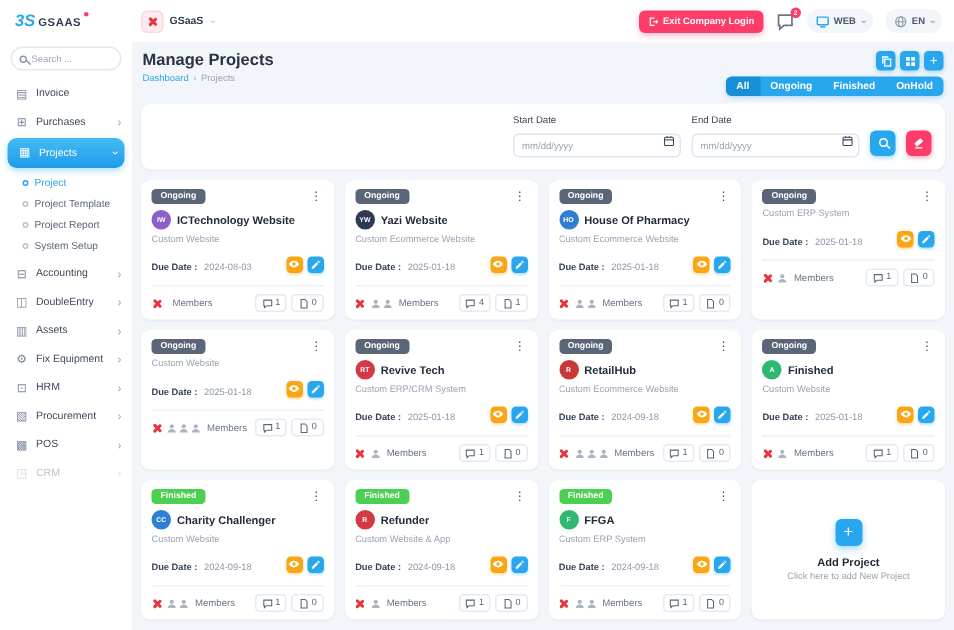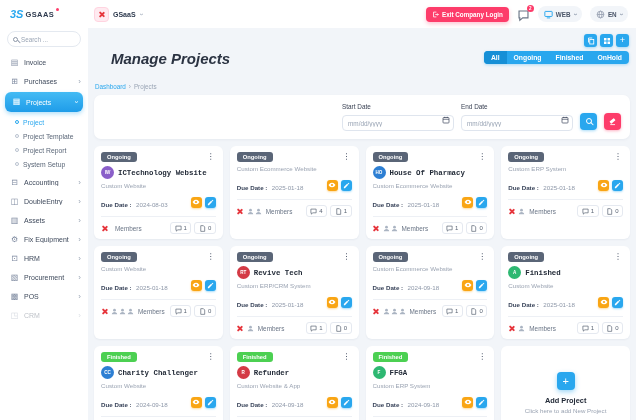--- a/index.html
+++ b/index.html
@@ -47,21 +47,21 @@
   .company-name { font-size:7px; font-weight:bold; color:#2e3a4e; }
   .topbar-right { display:flex; align-items:center; gap:8px; }
   .exit-btn { display:flex; align-items:center; gap:3px; background:#fd3c6a; color:#fff; border:none; border-radius:4px; height:15px; padding:0 6px; font-size:6.3px; font-weight:bold; font-family:inherit; cursor:pointer; box-shadow:0 2px 4px rgba(253,60,106,.3); }
   .msg-wrap { position:relative; width:13px; height:13px; cursor:pointer; }
   .msg-badge { position:absolute; top:-3px; right:-4px; background:#fd3c6a; color:#fff; font-size:4.5px; width:7px; height:7px; border-radius:50%; display:flex; align-items:center; justify-content:center; font-weight:bold; }
   .chip { display:flex; align-items:center; gap:3px; background:#f2f5f9; border-radius:9px; height:16px; padding:0 6px; font-size:6.3px; font-weight:bold; color:#4a5568; cursor:pointer; }
 
   
   .content { flex:1; background:#f2f5f9; padding:5px 6px 0; overflow:hidden; display:flex; flex-direction:column; }
   .page-head { display:flex; justify-content:space-between; align-items:flex-start; padding:1px 1px 0; }
-  h1 { margin:16px; font-size:15px; color:#2b3342;font-style:italic; }
+  h1 { margin:0; font-size:11px; color:#2b3342; }
   .breadcrumb { margin-top:3px; font-size:6.3px; display:flex; gap:3px; align-items:center; }
   .bc-link { color:#29a7ee; cursor:pointer; }
   .bc-sep,.bc-cur { color:#9aa5b5; }
   .ph-right { display:flex; flex-direction:column; align-items:flex-end; gap:4px; }
   .head-actions { display:flex; gap:3px; }
   .sq-btn { width:13px; height:13px; background:#29a7ee; border:none; border-radius:3px; color:#fff; display:flex; align-items:center; justify-content:center; font-size:9px; line-height:1; cursor:pointer; padding:0; box-shadow:0 1px 3px rgba(41,167,238,.4); font-family:inherit; }
   .view-tabs { display:flex; background:#29a7ee; border-radius:4px; overflow:hidden; box-shadow:0 1px 3px rgba(41,167,238,.35); }
   .tab { background:transparent; border:none; color:#fff; font-size:6.8px; font-weight:bold; padding:3px 7px; font-family:inherit; cursor:pointer; }
   .tab.active { background:#168fd6; }
 
@@ -77,21 +77,21 @@
   
   .grid { display:grid; grid-template-columns:repeat(4,1fr); gap:7px; margin-top:7px; }
   .card { background:#fff; border-radius:6px; padding:6px 7px 5px; box-shadow:0 1px 2px rgba(25,39,70,.05); }
   .card-top { display:flex; justify-content:space-between; align-items:center; }
   .badge { font-size:5.8px; font-weight:bold; color:#fff; padding:2px 6px; border-radius:3px; }
   .badge.ongoing { background:#5a6577; }
   .badge.finished { background:#4cd052; }
   .kebab { color:#39445a; font-size:8px; cursor:pointer; line-height:1; padding:0 1px; }
   .card-title { display:flex; align-items:center; gap:4px; margin-top:4px; }
   .avatar { width:13px; height:13px; border-radius:50%; color:#fff; font-size:4.6px; font-weight:bold; display:flex; align-items:center; justify-content:center; flex:0 0 auto; }
-  .pname { font-size:7.4px; font-weight:bold; color:#232b38; white-space:nowrap; overflow:hidden;font-family:Liberation Mono, monospace; }
+  .pname { font-size:7.4px; font-weight:bold; color:#232b38; white-space:nowrap; overflow:hidden; }
   .pcat { margin-top:3px; font-size:6.2px; color:#9aa3b2; white-space:nowrap; overflow:hidden; }
   .due-row { margin-top:4px; display:flex; justify-content:space-between; align-items:center; border-bottom:1px solid #edf0f5; padding-bottom:5px; }
   .due-label { font-size:6.2px; font-weight:bold; color:#39445a; }
   .due-date { font-size:6.2px; color:#8d97a8; }
   .card-actions { display:flex; gap:3px; }
   .mini-btn { width:11px; height:11px; border:none; border-radius:3px; display:flex; align-items:center; justify-content:center; padding:0; cursor:pointer; }
   .mini-btn.orange { background:#f9a514; box-shadow:0 1px 2px rgba(249,165,20,.4); }
   .mini-btn.blue { background:#29a7ee; box-shadow:0 1px 2px rgba(41,167,238,.4); }
   .members-row { margin-top:5px; display:flex; justify-content:space-between; align-items:center; }
   .members-left { display:flex; align-items:center; gap:3px; }
@@ -399,20 +399,24 @@
                 </span>
               </div>
             </div>
           </div>
 
           <div class="card">
             <div class="card-top">
               <span class="badge ongoing">Ongoing</span>
               <span class="kebab">⋮</span>
             </div>
+            <div class="card-title">
+              <span class="avatar" style="background: rgb(44, 58, 82);">YW</span>
+              <span class="pname">Yazi Website</span>
+            </div>
             <div class="pcat">Custom Ecommerce Website</div>
             <div class="due-row">
               <div class="due-text">
                 <span class="due-label">Due Date :</span>
                 <span class="due-date">2025-01-18</span>
               </div>
               <div class="card-actions">
                 <button class="mini-btn orange">
                   <svg width="8" height="8" viewBox="0 0 16 16">
                     <path d="M1 8s2.5-4.5 7-4.5S15 8 15 8s-2.5 4.5-7 4.5S1 8 1 8z" fill="#fff"></path>
@@ -714,20 +718,24 @@
                   <span>0</span>
                 </span>
               </div>
             </div>
           </div>
 
           <div class="card">
             <div class="card-top">
               <span class="badge ongoing">Ongoing</span>
               <span class="kebab">⋮</span>
+            </div>
+            <div class="card-title">
+              <span class="avatar" style="background: rgb(199, 58, 53);">R</span>
+              <span class="pname">RetailHub</span>
             </div>
             <div class="pcat">Custom Ecommerce Website</div>
             <div class="due-row">
               <div class="due-text">
                 <span class="due-label">Due Date :</span>
                 <span class="due-date">2024-09-18</span>
               </div>
               <div class="card-actions">
                 <button class="mini-btn orange">
                   <svg width="8" height="8" viewBox="0 0 16 16">

